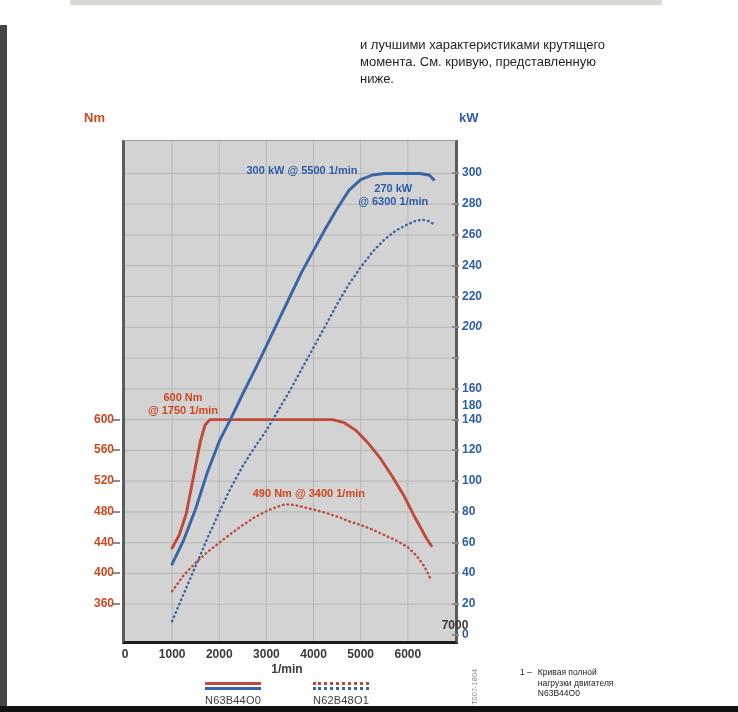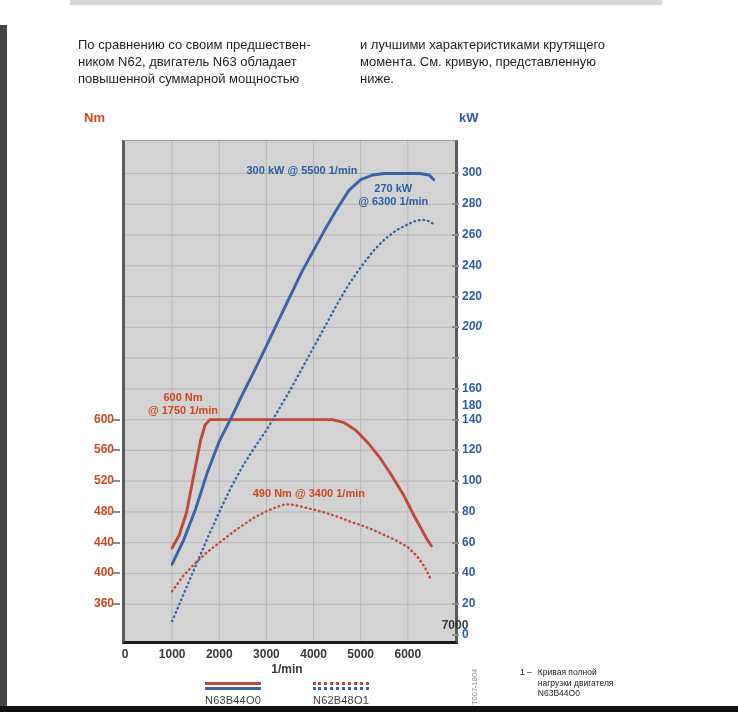--- a/index.html
+++ b/index.html
@@ -37,23 +37,20 @@
   #bottom-rule{left:0;top:706px;width:738px;height:6px;background:#111;}
 </style>
 </head>
 <body>
 
 <div id="page">
   <div id="top-bar" class="abs"></div>
   <div id="left-strip" class="abs"></div>
 
 
-  <div id="intro-col1" class="abs intro">По сравнению со своим предшествен-
-ником N62, двигатель N63 обладает
-повышенной суммарной мощностью</div>
   <div id="intro-col2" class="abs intro">и лучшими характеристиками крутящего
 момента. См. кривую, представленную
 ниже.</div>
 
   <div id="nm-label" class="abs" style="color: rgb(207, 71, 31);">Nm</div>
   <div id="kw-label" class="abs" style="color: rgb(46, 93, 167);">kW</div>
 
   <div id="plot" class="abs">
       <svg width="330" height="500" viewBox="0 0 330 500">
         <line x1="47.14285714285714" x2="47.14285714285714" y1="0" y2="500" stroke="#b7b7b7" stroke-width="1"></line>

